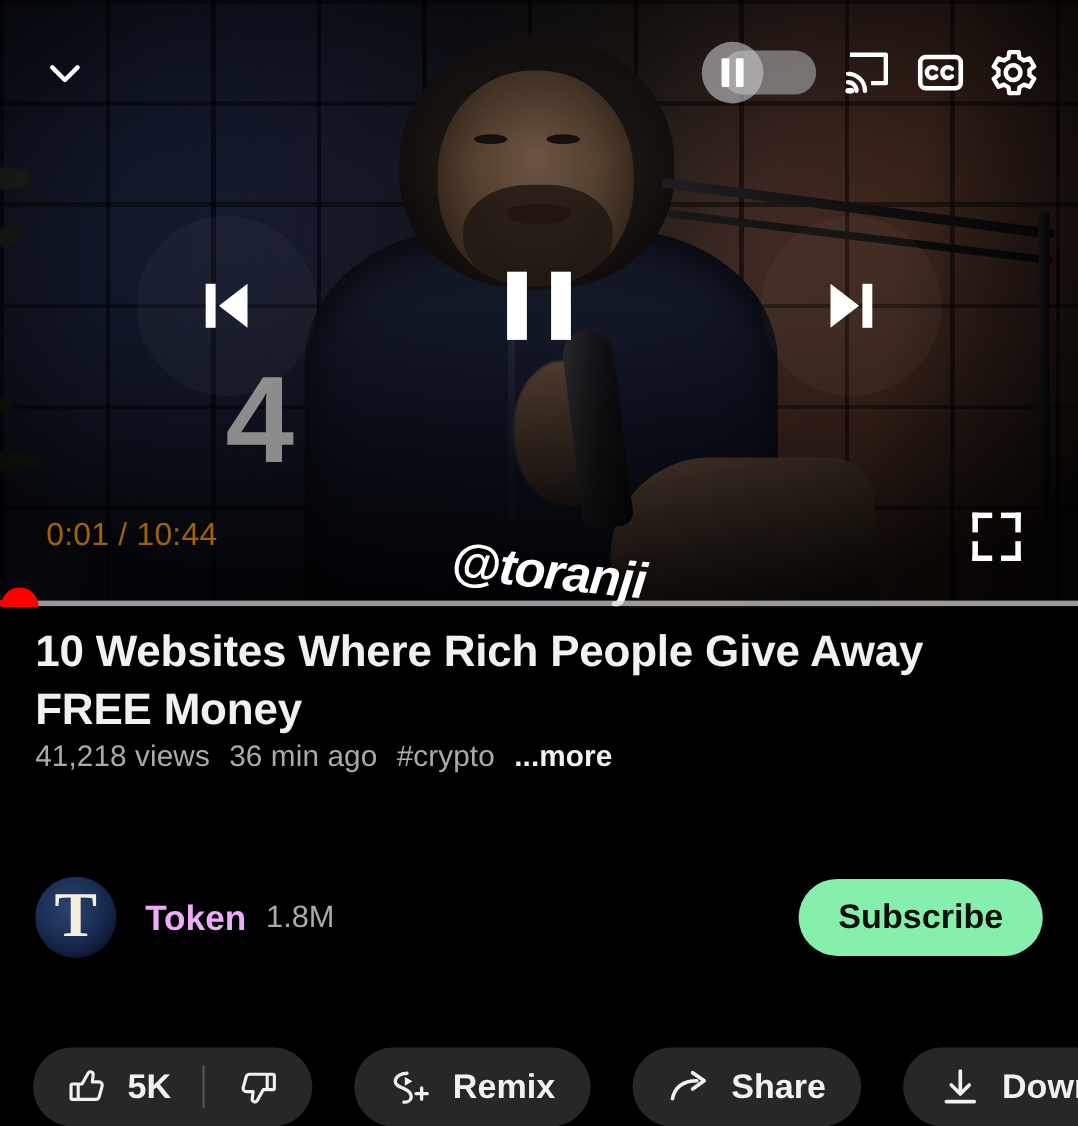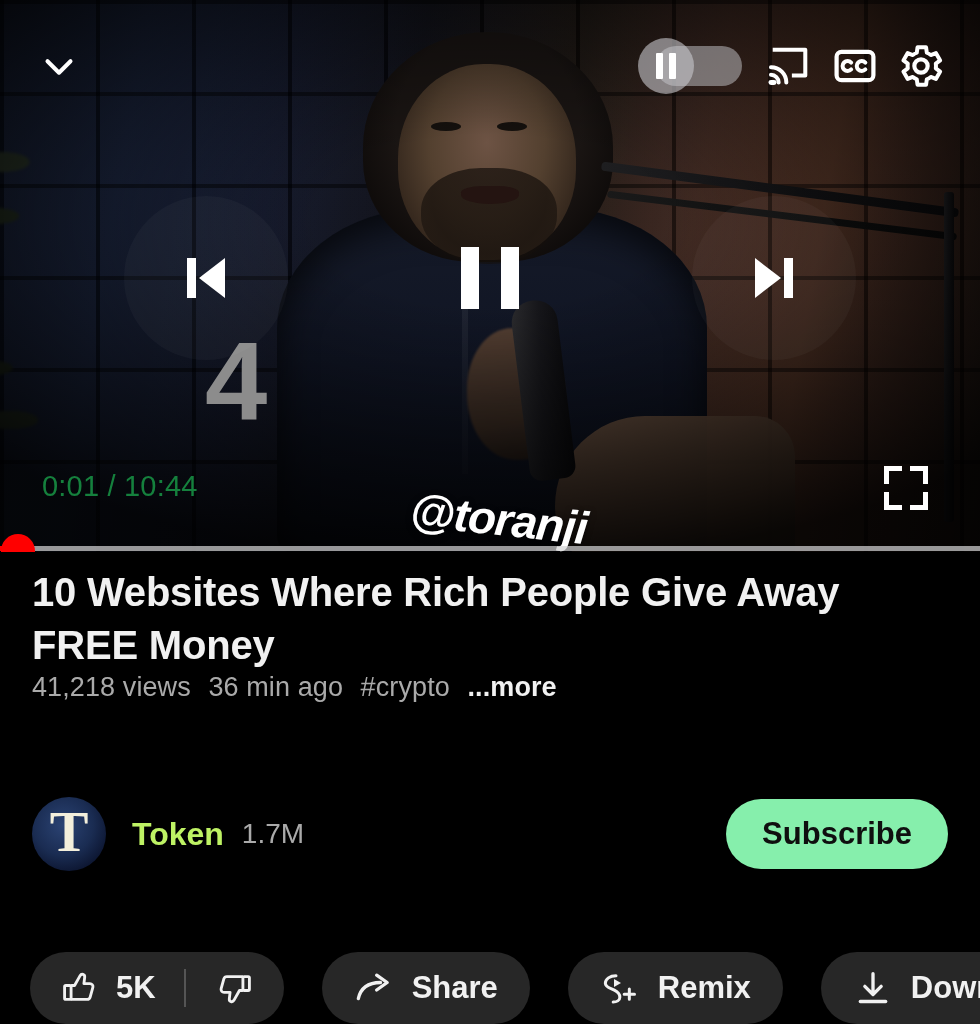--- a/index.html
+++ b/index.html
@@ -171,21 +171,21 @@
   .watermark {
     position:absolute; left:410px; top:492px;
     font-size:46px; font-weight:bold; font-style:italic; color:#fff;
     transform:rotate(6deg); text-shadow:0 2px 6px rgba(0,0,0,.5);
     letter-spacing:-1px; white-space:nowrap;
   }
 
   
   .time-label {
     position:absolute; left:42px; top:470px;
-    font-size:29px; color:#15803d; letter-spacing:.2px;
+    font-size:29px; color:#a16207; letter-spacing:.2px;
   }
   .fullscreen-btn {
     position:absolute; left:884px; top:466px; width:44px; height:44px; cursor:pointer;
   }
   .fullscreen-btn span { position:absolute; width:18px; height:18px; }
   .fs-tl{ left:0; top:0; border-left:5px solid #fff; border-top:5px solid #fff; }
   .fs-tr{ right:0; top:0; border-right:5px solid #fff; border-top:5px solid #fff; }
   .fs-bl{ left:0; bottom:0; border-left:5px solid #fff; border-bottom:5px solid #fff; }
   .fs-br{ right:0; bottom:0; border-right:5px solid #fff; border-bottom:5px solid #fff; }
 
@@ -226,21 +226,21 @@
     position:relative; width:74px; height:74px; border-radius:50%;
     background:radial-gradient(circle at 42% 38%, #2b4373 0%, #1a2c52 48%, #0c1530 78%, #050a18 100%);
     display:flex; align-items:center; justify-content:center;
     flex:0 0 auto; overflow:hidden;
   }
   .avatar b {
     font-size:58px; color:#f3efdc; font-weight:bold; line-height:1;
     margin-top:-4px; font-family:"Liberation Serif", serif;
   }
   .channel-name {
-    margin-left:26px; font-size:32px; font-weight:bold; color:#bef264;
+    margin-left:26px; font-size:32px; font-weight:bold; color:#f0abfc;
   }
   .channel-subs { margin-left:18px; font-size:28px; color:#aaaaaa; }
   .channel-row .grow { flex:1; }
   .subscribe-btn {
     height:70px; padding:0 36px; border-radius:35px;
     background:#86efac; color:#0f0f0f;
     font-size:31px; font-weight:bold;
     display:flex; align-items:center; justify-content:center;
     cursor:pointer; white-space:nowrap;
   }
@@ -385,21 +385,21 @@
       <span>#crypto</span>
       <span class="more">...more</span>
     </div>
   </div>
 
   <div class="channel-row">
     <div class="avatar">
       <b>T</b>
     </div>
     <div class="channel-name">Token</div>
-    <div class="channel-subs">1.7M</div>
+    <div class="channel-subs">1.8M</div>
     <div class="grow"></div>
     <div class="subscribe-btn">Subscribe</div>
   </div>
 
   <div class="action-row">
 
     <div class="pill like-group">
       <div class="like-part">
         <svg width="38" height="38" viewBox="0 0 24 24" fill="none">
           <path d="M7 10.4h2.2l3.5-6.2c.9-1.5 3.1-.8 2.9.95l-.5 4.05h3.8c1.3 0 2.2 1.2 1.85 2.45l-1.7 6.1a2 2 0 0 1-1.93 1.45H7" stroke="#f1f1f1" stroke-width="1.8" stroke-linejoin="round"></path>
@@ -407,40 +407,40 @@
         </svg>
         <span>5K</span>
       </div>
       <div class="pill-divider"></div>
       <div class="dislike-part">
         <svg width="38" height="38" viewBox="0 0 24 24" fill="none">
           <path d="M17 13.6h-2.2l-3.5 6.2c-.9 1.5-3.1.8-2.9-.95l.5-4.05H5.1c-1.3 0-2.2-1.2-1.85-2.45l1.7-6.1A2 2 0 0 1 6.88 4.8H17" stroke="#f1f1f1" stroke-width="1.8" stroke-linejoin="round"></path>
           <rect x="17" y="4.8" width="4.1" height="8.8" rx=".8" stroke="#f1f1f1" stroke-width="1.8"></rect>
         </svg>
       </div>
-    </div>
-
-    <div class="pill">
-      <svg width="40" height="40" viewBox="0 0 24 24" fill="none">
-        <path d="M2.6 18.4c1.4-6.6 6.3-9.6 13.3-9.7" stroke="#f1f1f1" stroke-width="2" stroke-linecap="round"></path>
-        <path d="M13.6 4.3l6.3 4.4-6.3 4.5" stroke="#f1f1f1" stroke-width="2" stroke-linecap="round" stroke-linejoin="round"></path>
-      </svg>
-      <span>Share</span>
     </div>
 
     <div class="pill">
       <svg width="40" height="40" viewBox="0 0 24 24" fill="none">
         <path d="M9.6 4.6C6 4.6 3.2 6.6 3.2 9.1c0 2.4 3.1 3 5.4 4.2 2 1 3.3 2.4 3.3 4.2 0 1.9-1.9 2.9-4 2.9" stroke="#f1f1f1" stroke-width="1.8" stroke-linecap="round"></path>
         <path d="M8.4 6.6l4.2 2.4-4.2 2.4V6.6z" fill="#f1f1f1"></path>
         <path d="M17.6 12.6v6.2M14.5 15.7h6.2" stroke="#f1f1f1" stroke-width="1.8" stroke-linecap="round"></path>
       </svg>
       <span>Remix</span>
     </div>
 
     <div class="pill">
       <svg width="40" height="40" viewBox="0 0 24 24" fill="none">
+        <path d="M2.6 18.4c1.4-6.6 6.3-9.6 13.3-9.7" stroke="#f1f1f1" stroke-width="2" stroke-linecap="round"></path>
+        <path d="M13.6 4.3l6.3 4.4-6.3 4.5" stroke="#f1f1f1" stroke-width="2" stroke-linecap="round" stroke-linejoin="round"></path>
+      </svg>
+      <span>Share</span>
+    </div>
+
+    <div class="pill">
+      <svg width="40" height="40" viewBox="0 0 24 24" fill="none">
         <path d="M12 3.4v12.1M7.1 11l4.9 4.9 4.9-4.9" stroke="#f1f1f1" stroke-width="2" stroke-linecap="round" stroke-linejoin="round"></path>
         <path d="M4.4 20.1h15.2" stroke="#f1f1f1" stroke-width="2" stroke-linecap="round"></path>
       </svg>
       <span>Download</span>
     </div>
   </div>
 </div>
 
 </body></html>

